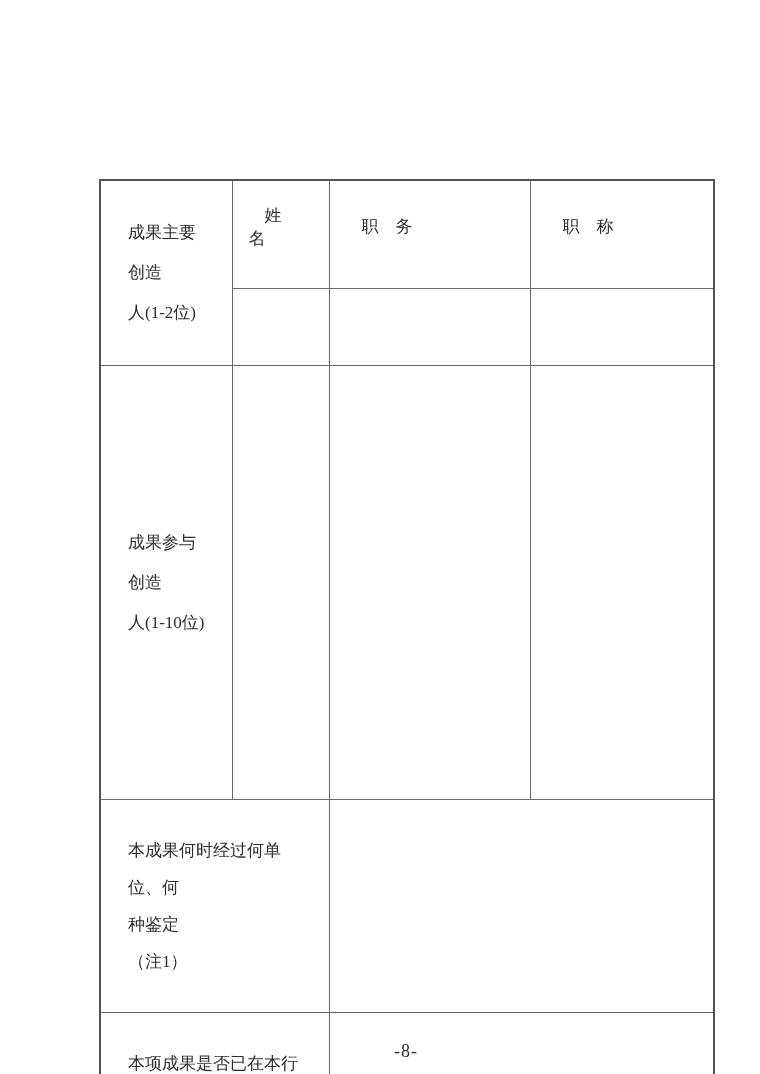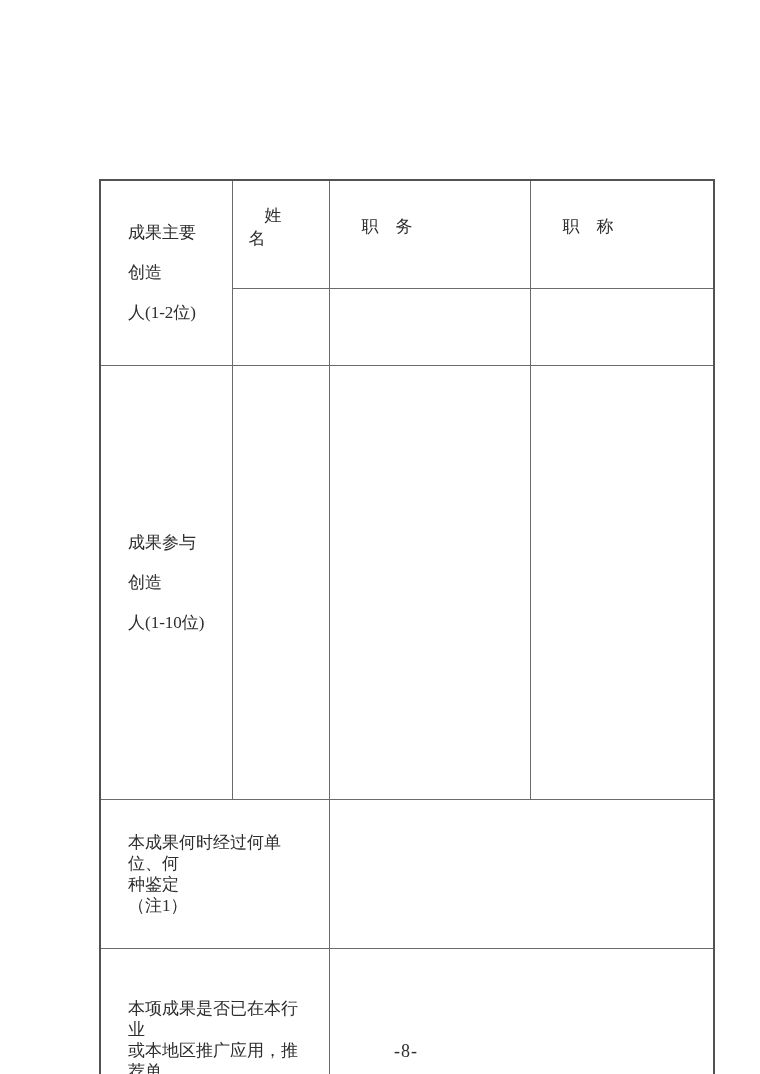--- a/index.html
+++ b/index.html
@@ -32,21 +32,21 @@
   tr.r-header  td { height: 35px; }
   tr.r-sub     td { height: 46px; }
   tr.r-tall    td { height: 434px; margin-left: 12px; }
   tr.r-apprais td { height: 115px; }
   tr.r-promo   td { height: 204px; }
 
   td.header-cell { text-align: left; padding-top: 1px; }
   td.label-cell  { padding-left: 11px; padding-right: 5px; }
   .lines { white-space: pre-line; }
   .lines-wide { line-height: 40px; }
-  .lines-norm { line-height: 21px; }
+  .lines-norm { line-height: 37px; }
 
   .page-number {
     position: absolute;
     left: 0; top: 993px;
     width: 748px;
     text-align: center;
     font-size: 18px;
     color: #2e2e2e;
     letter-spacing: 1px;
   }

